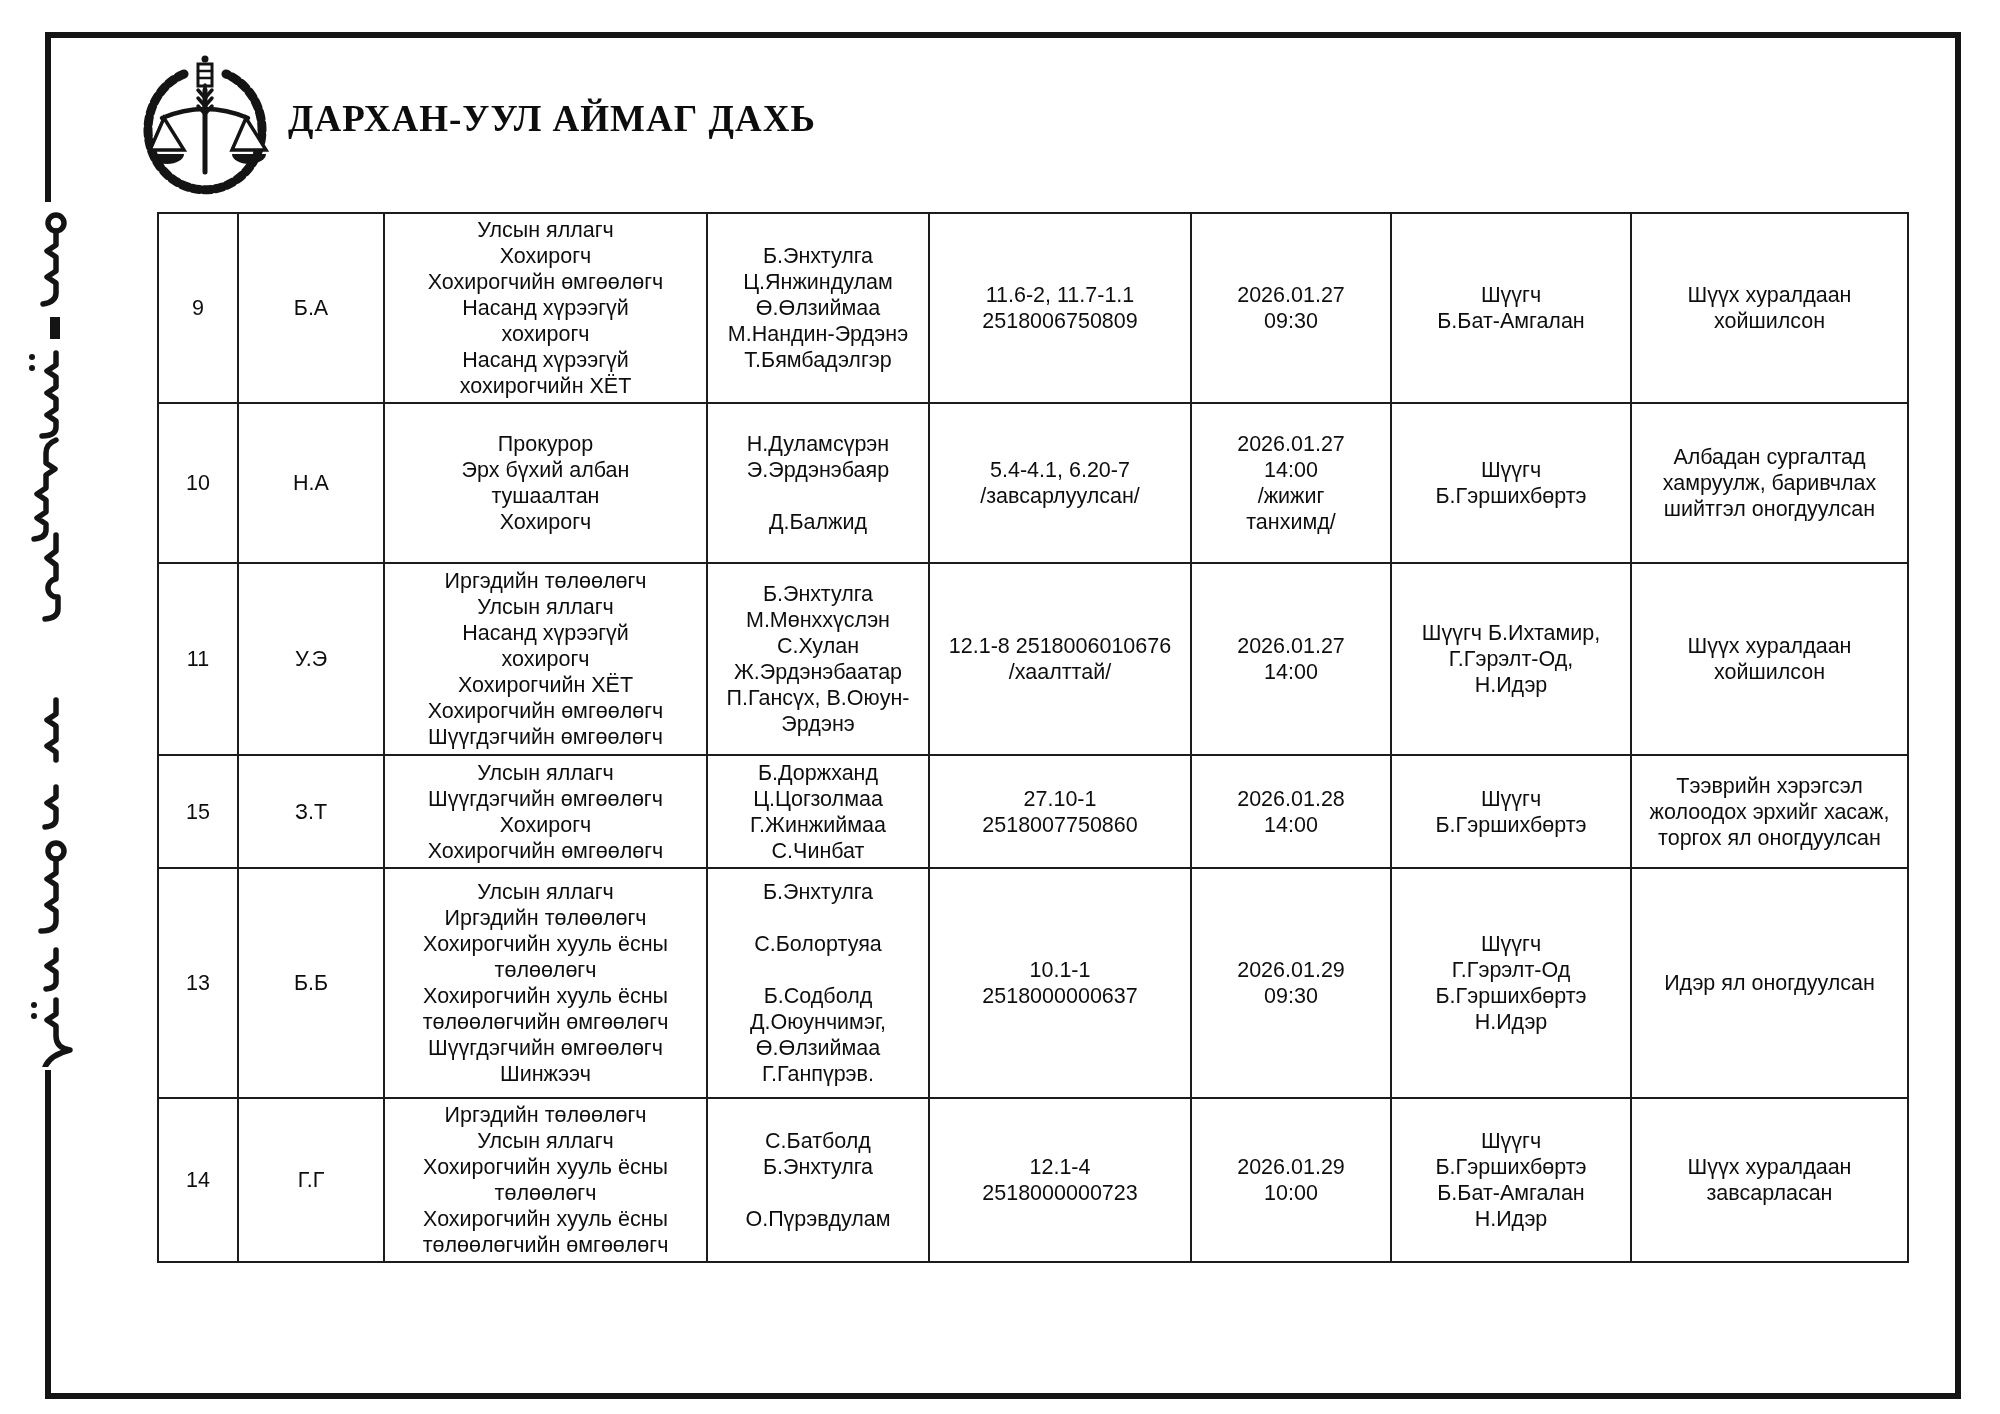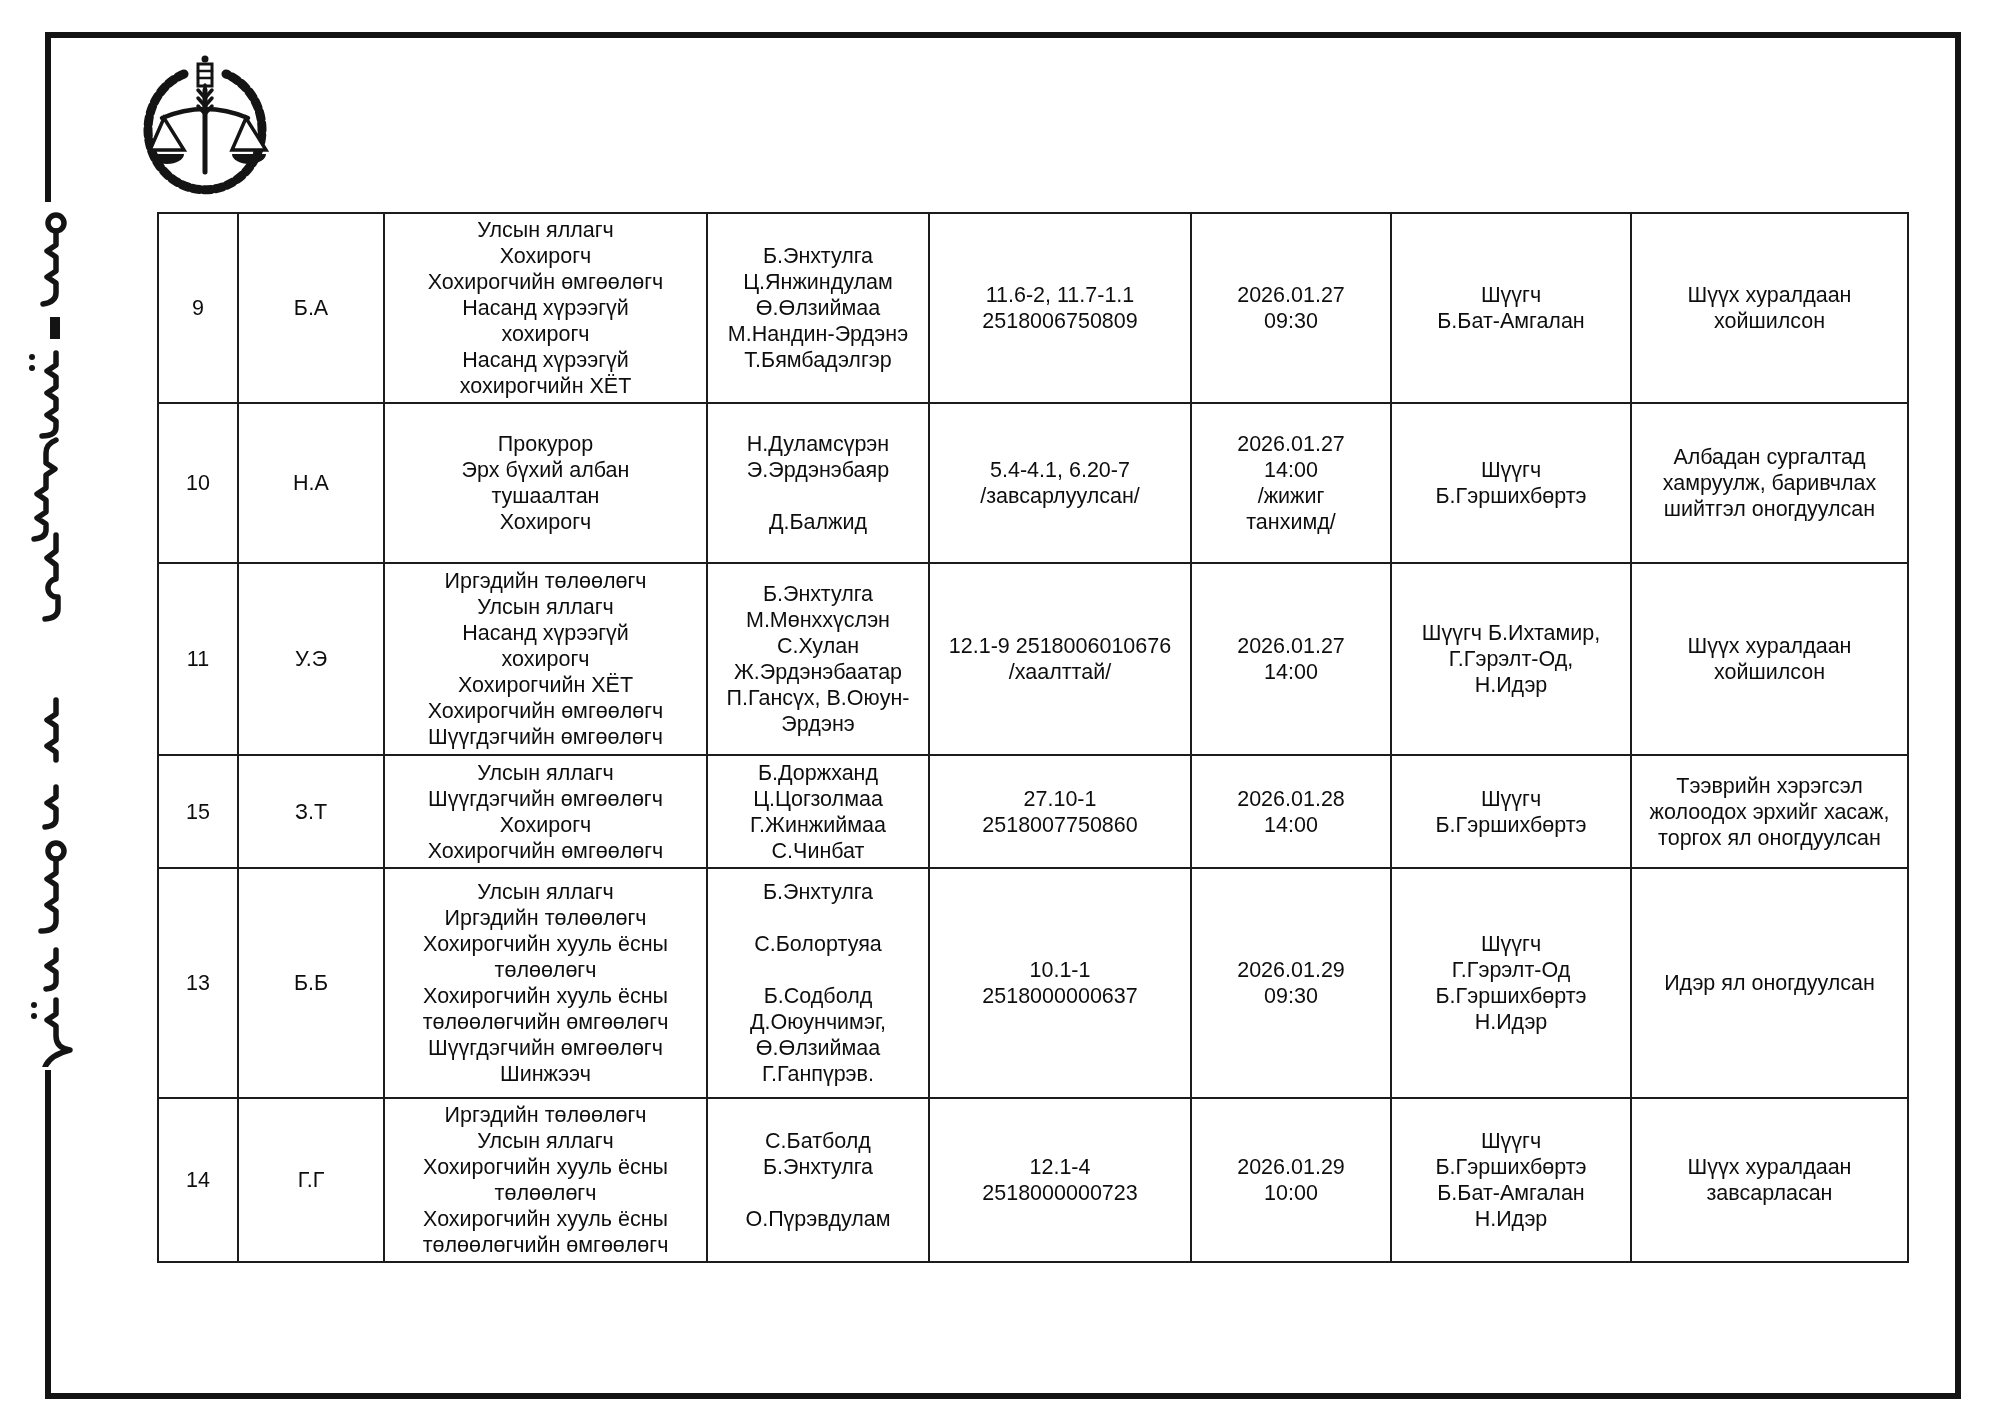--- a/index.html
+++ b/index.html
@@ -78,20 +78,21 @@
     <path d="M65 46 l-7 -8 M65 46 l7 -8 M65 54 l-7 -8 M65 54 l7 -8 M65 62 l-7 -8 M65 62 l7 -8 M65 38 v-5" stroke-width="3.5"></path>
     <path d="M22 66 Q65 48 108 66" stroke-width="4.5"></path>
     <polygon points="24,66 10,98 44,98" fill="#ffffff" stroke-width="3.5"></polygon>
     <polygon points="106,66 92,98 126,98" fill="#ffffff" stroke-width="3.5"></polygon>
     <path d="M10 102 A17 10 0 0 0 44 102 Z" fill="#141414" stroke="none"></path>
     <path d="M92 102 A17 10 0 0 0 126 102 Z" fill="#141414" stroke="none"></path>
   </g>
 </svg>
 
 <div class="title-block">
+  <div>ДАРХАН-УУЛ АЙМАГ ДАХЬ</div>
 </div>
 
 <table class="case-table">
   <colgroup>
     <col style="width:80px">
       <col style="width:146px">
       <col style="width:323px">
       <col style="width:222px">
     <col style="width:262px">
       <col style="width:200px">
@@ -155,21 +156,21 @@
 хохирогч
 Хохирогчийн ХЁТ
 Хохирогчийн өмгөөлөгч
 Шүүгдэгчийн өмгөөлөгч</td>
       <td>Б.Энхтулга
 М.Мөнххүслэн
 С.Хулан
 Ж.Эрдэнэбаатар
 П.Гансүх, В.Оюун-
 Эрдэнэ</td>
-      <td>12.1-9 2518006010676
+      <td>12.1-8 2518006010676
 /хаалттай/</td>
       <td>2026.01.27
 14:00</td>
       <td>Шүүгч Б.Ихтамир,
 Г.Гэрэлт-Од,
 Н.Идэр</td>
       <td>Шүүх хуралдаан
 хойшилсон</td>
     </tr>
     <tr style="height:113px">

